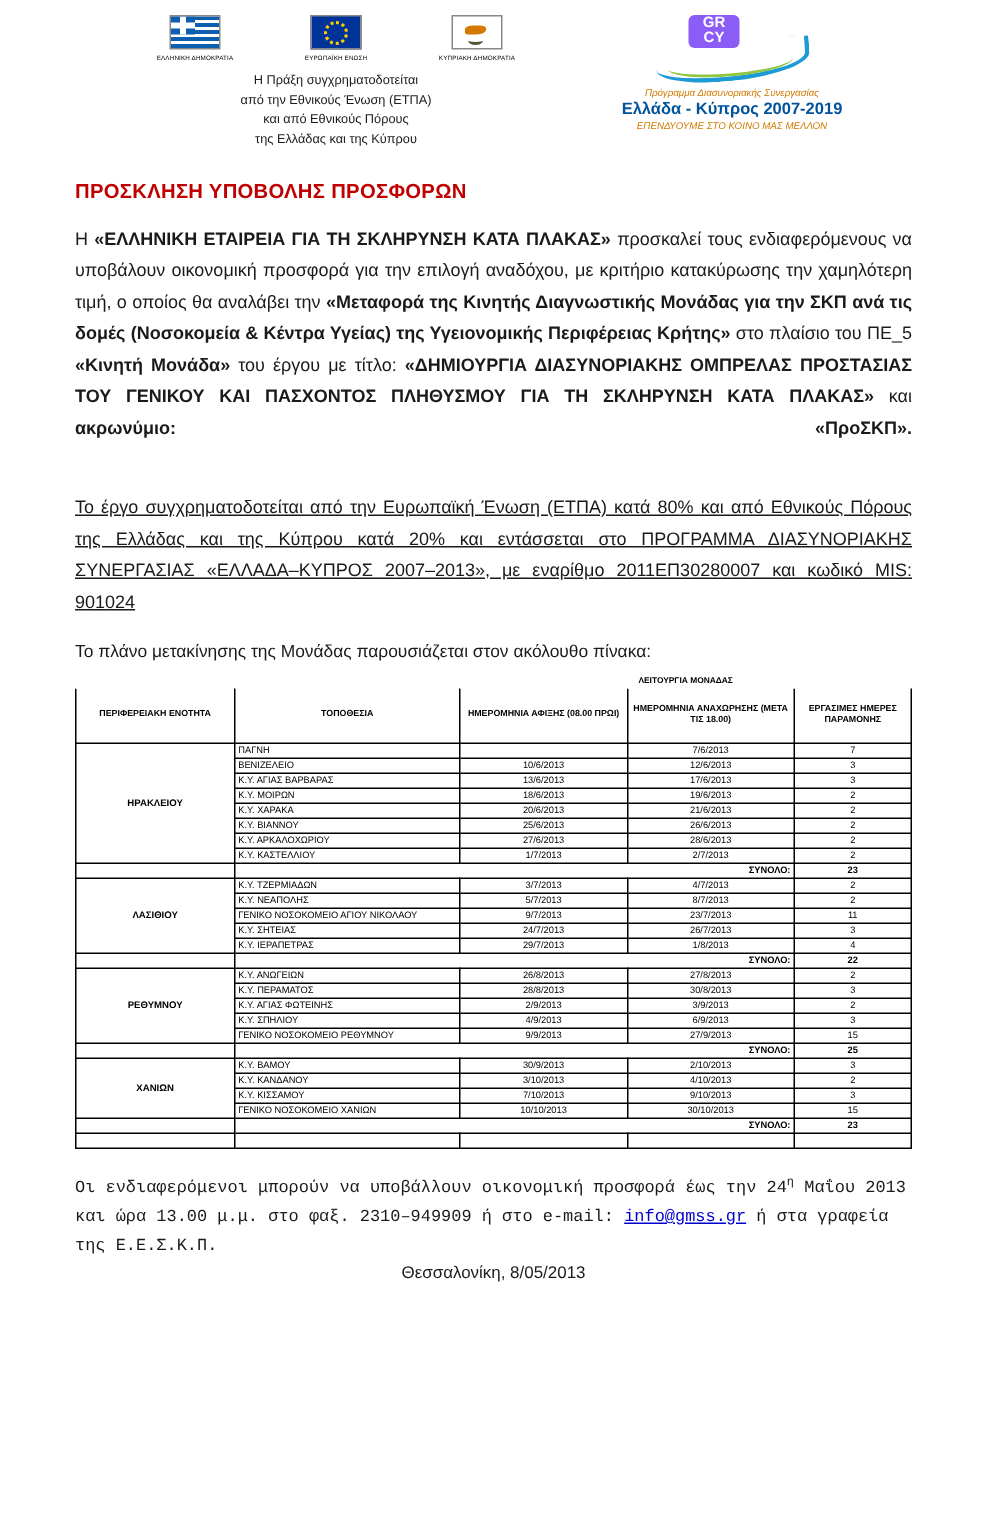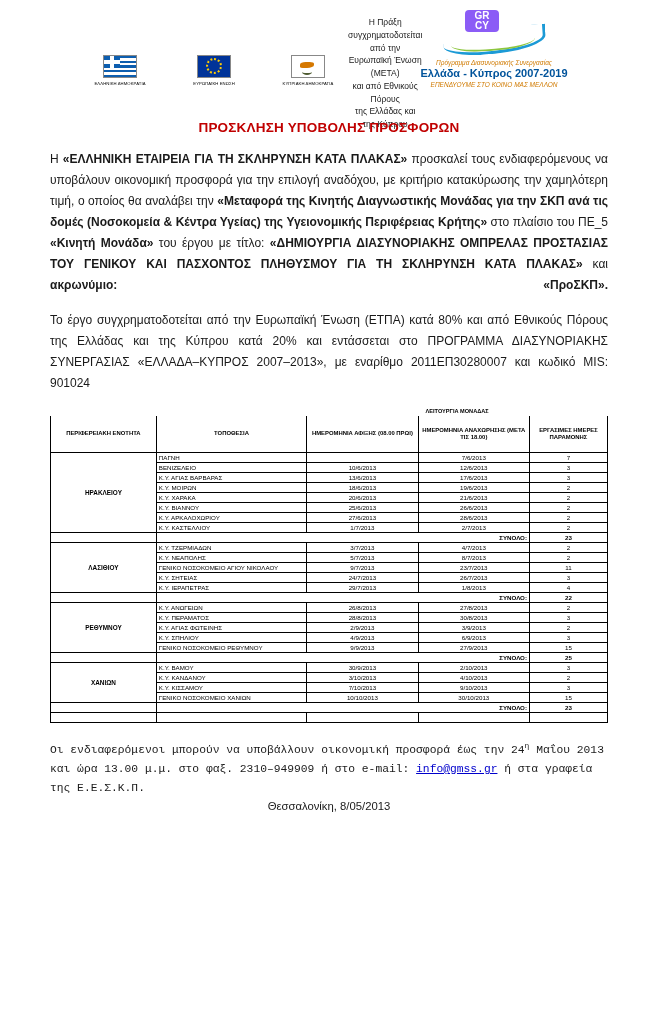--- a/index.html
+++ b/index.html
@@ -25,21 +25,21 @@
 
   
   .header {
     display: flex;
     justify-content: space-between;
     align-items: flex-start;
     height: 96px;
   }
   .header-left {
     display: flex;
-    flex-direction: row;
+    flex-direction: column;
     align-items: center;
     width: 300px;
     padding-left: 30px;
   }
   .flags {
     display: flex;
     align-items: flex-start;
     gap: 14px;
   }
   .flag-block {
@@ -167,39 +167,38 @@
   }
   .header-right-text3 {
     font-size: 6.5px;
     color: #d07a00;
     font-style: italic;
     margin-top: 2px;
   }
 
   
   .doc-title {
-    text-align: center;
     color: #C00000;
     font-size: 13.5px;
     font-weight: bold;
     margin: 14px 0 14px 0;
     letter-spacing: .2px;
   }
 
   
   .para {
     font-size: 12px;
     line-height: 1.75;
     text-align: justify;
     color: #1a1a1a;
     margin: 0 0 12px 0;
   }
   .para.justify-all { text-align: justify; text-align-last: justify; }
   .b { font-weight: bold; }
-  .para-spaced { margin-top: 14px; }
+  .para-spaced { margin-top: 32px; text-decoration: underline; }
 
   
   .table-intro {
     font-size: 11.6px;
     margin: 16px 0 8px 0;
     color: #1a1a1a;
   }
 
   
   table.plan {
@@ -310,21 +309,21 @@
         <div class="flag-block">
           <div class="flag-img flag-cy">
             <div class="island"></div>
             <div class="olive"></div>
           </div>
           <div class="flag-caption">ΚΥΠΡΙΑΚΗ ΔΗΜΟΚΡΑΤΙΑ</div>
         </div>
       </div>
       <div class="header-left-text">
         <div>Η Πράξη συγχρηματοδοτείται</div>
-        <div>από την Ευρωπαϊκή Ένωση (ΜΕΤΑ)</div>
+        <div>από την Εθνικούς Ένωση (ΕΤΠΑ)</div>
         <div>και από Εθνικούς Πόρους</div>
         <div>της Ελλάδας και της Κύπρου</div>
       </div>
     </div>
 
     <div class="header-right">
       <div class="grcy-logo">
         <div class="grcy-badge">
           <span>GR</span><br>
           <span>CY</span>
@@ -337,20 +336,21 @@
       <div class="header-right-text3">ΕΠΕΝΔΥΟΥΜΕ ΣΤΟ ΚΟΙΝΟ ΜΑΣ ΜΕΛΛΟΝ</div>
     </div>
   </div>
 
   <div class="doc-title">ΠΡΟΣΚΛΗΣΗ ΥΠΟΒΟΛΗΣ ΠΡΟΣΦΟΡΩΝ</div>
 
   <p class="para justify-all"><span>Η </span><span class="b">«ΕΛΛΗΝΙΚΗ ΕΤΑΙΡΕΙΑ ΓΙΑ ΤΗ ΣΚΛΗΡΥΝΣΗ ΚΑΤΑ ΠΛΑΚΑΣ»</span><span> προσκαλεί τους ενδιαφερόμενους να υποβάλουν οικονομική προσφορά για την επιλογή αναδόχου, με κριτήριο κατακύρωσης την χαμηλότερη τιμή, ο οποίος θα αναλάβει την </span><span class="b">«Μεταφορά της Κινητής Διαγνωστικής Μονάδας για την ΣΚΠ ανά τις δομές (Νοσοκομεία &amp; Κέντρα Υγείας) της Υγειονομικής Περιφέρειας Κρήτης»</span><span> στο πλαίσιο του ΠΕ_5 </span><span class="b">«Κινητή Μονάδα»</span><span> του έργου με τίτλο:  </span><span class="b">«ΔΗΜΙΟΥΡΓΙΑ ΔΙΑΣΥΝΟΡΙΑΚΗΣ ΟΜΠΡΕΛΑΣ ΠΡΟΣΤΑΣΙΑΣ ΤΟΥ ΓΕΝΙΚΟΥ ΚΑΙ ΠΑΣΧΟΝΤΟΣ ΠΛΗΘΥΣΜΟΥ ΓΙΑ ΤΗ ΣΚΛΗΡΥΝΣΗ ΚΑΤΑ ΠΛΑΚΑΣ»</span><span> και </span><span class="b">ακρωνύμιο: «ΠροΣΚΠ».</span></p>
 
   <p class="para justify-all para-spaced">Το έργο συγχρηματοδοτείται  από την Ευρωπαϊκή Ένωση (ΕΤΠΑ) κατά 80% και από Εθνικούς Πόρους της Ελλάδας και της Κύπρου κατά 20% και εντάσσεται στο ΠΡΟΓΡΑΜΜΑ ΔΙΑΣΥΝΟΡΙΑΚΗΣ ΣΥΝΕΡΓΑΣΙΑΣ «ΕΛΛΑΔΑ–ΚΥΠΡΟΣ 2007–2013», με εναρίθμο 2011ΕΠ30280007 και κωδικό MIS: 901024</p>
 
+  <div class="table-intro">Το πλάνο μετακίνησης της Μονάδας παρουσιάζεται στον ακόλουθο πίνακα:</div>
 
   <table class="plan">
     <colgroup>
       <col class="col-region">
         <col class="col-place">
         <col class="col-arrive">
         <col class="col-depart">
         <col class="col-days">
     </colgroup>
     <thead>

